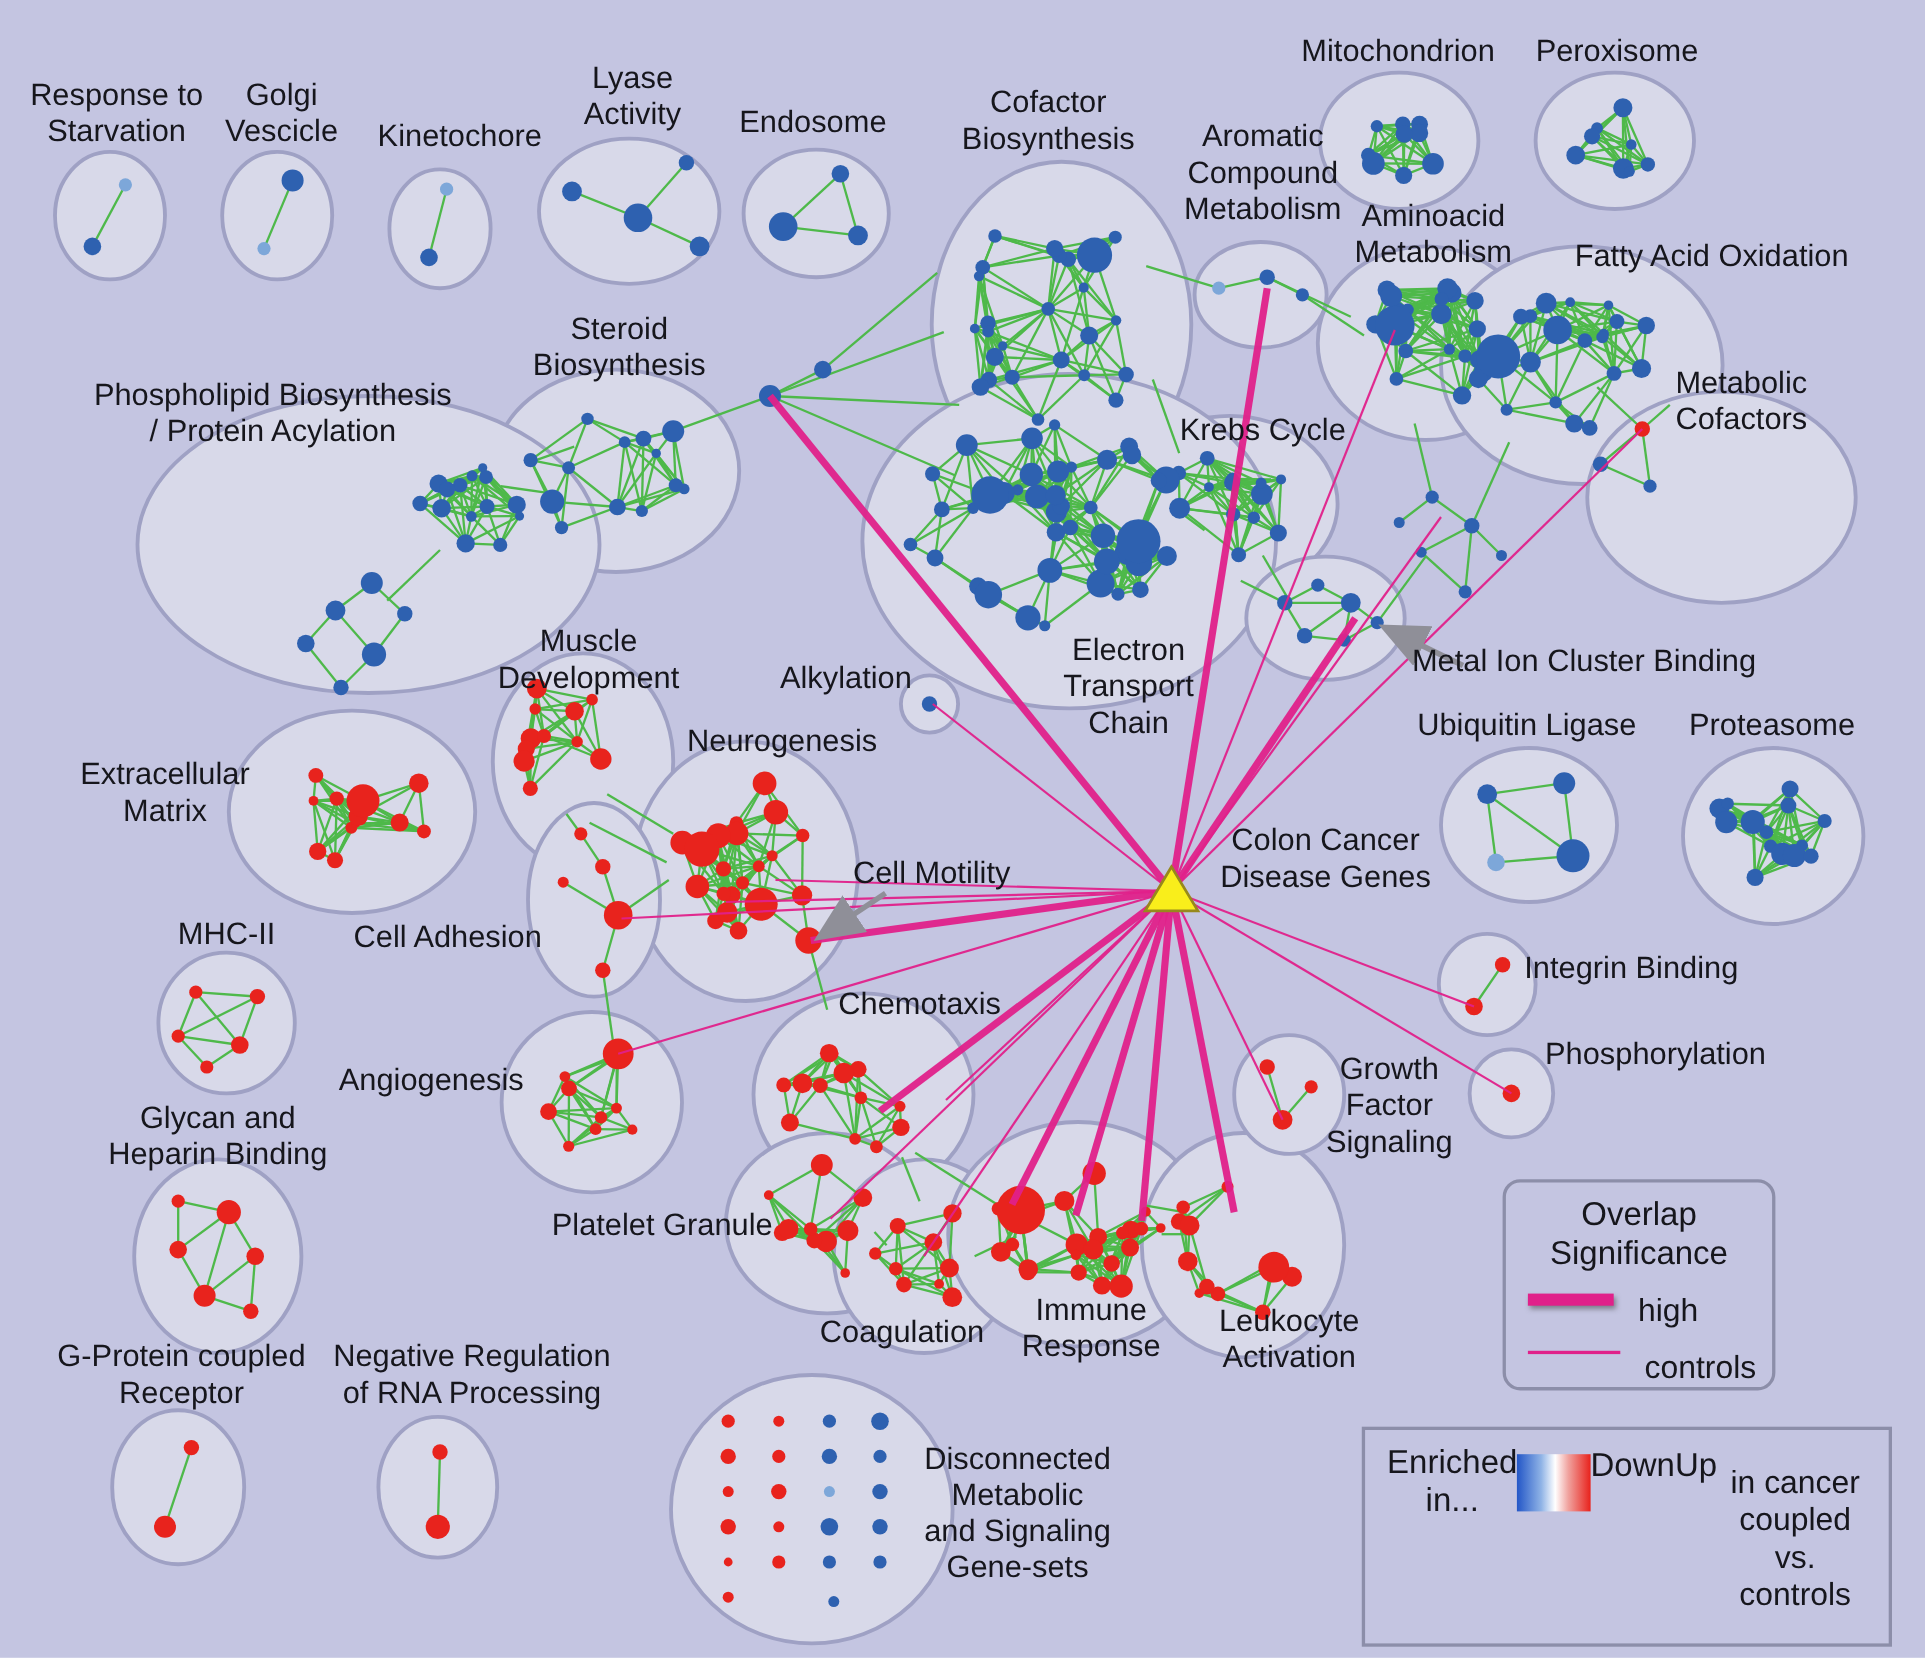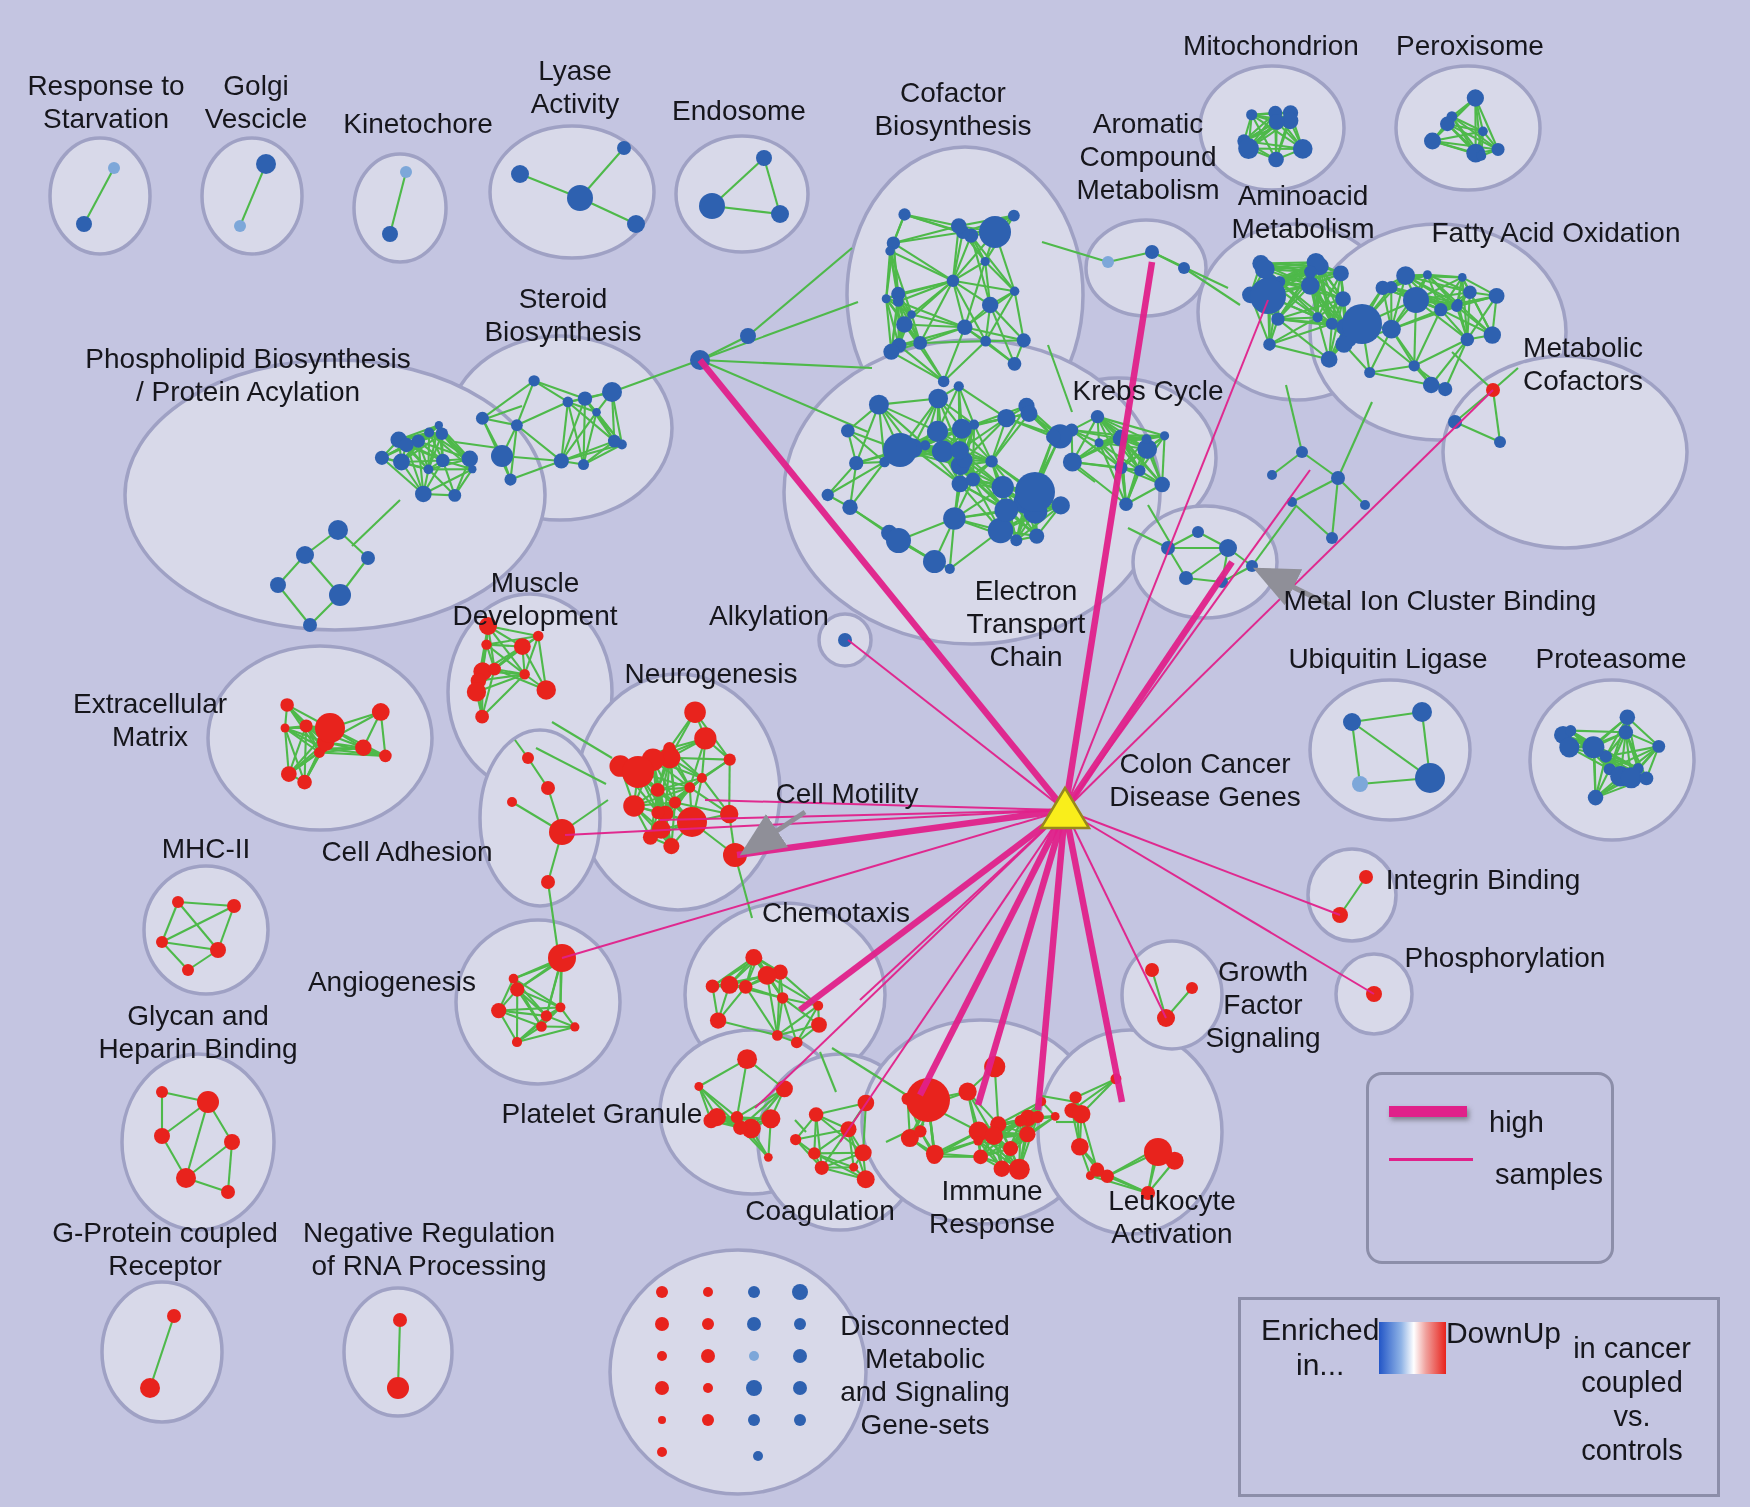--- a/index.html
+++ b/index.html
@@ -1949,27 +1949,31 @@
         <text x="1388" y="668" text-anchor="middle" class="lbl" fill="#16161c"><tspan x="1388" dy="0">Ubiquitin Ligase</tspan></text>
         <text x="1611" y="668" text-anchor="middle" class="lbl" fill="#16161c"><tspan x="1611" dy="0">Proteasome</tspan></text>
         <text x="165" y="1242" text-anchor="middle" class="lbl" fill="#16161c"><tspan x="165" dy="0">G-Protein coupled</tspan><tspan x="165" dy="33">Receptor</tspan></text>
         <text x="429" y="1242" text-anchor="middle" class="lbl" fill="#16161c"><tspan x="429" dy="0">Negative Regulation</tspan><tspan x="429" dy="33">of RNA Processing</tspan></text>
         <text x="925" y="1335" text-anchor="middle" class="lbl" fill="#16161c"><tspan x="925" dy="0">Disconnected</tspan><tspan x="925" dy="33">Metabolic</tspan><tspan x="925" dy="33">and Signaling</tspan><tspan x="925" dy="33">Gene-sets</tspan></text>
         <text x="1205" y="773" text-anchor="middle" class="lbl" fill="#16161c"><tspan x="1205" dy="0">Colon Cancer</tspan><tspan x="1205" dy="33">Disease Genes</tspan></text>
       </g>
     </svg>
 
   <div class="box overlap-box">
+    <div class="box-title">
+      <span>Overlap</span><br>
+      <span>Significance</span>
+    </div>
     <div class="row">
       <span class="swatch-high"></span>
       <span class="row-label">high</span>
     </div>
     <div class="row">
       <span class="swatch-moderate"></span>
-      <span class="row-label">samples</span>
+      <span class="row-label">controls</span>
     </div>
   </div>
 
   <div class="box enrich-box">
     <div class="enrich-left">
       <div class="box-title">Enriched in...</div>
       <div class="gradient-bar"></div>
       <div class="gradient-labels">
         <span>Down</span>
         <span>Up</span>

